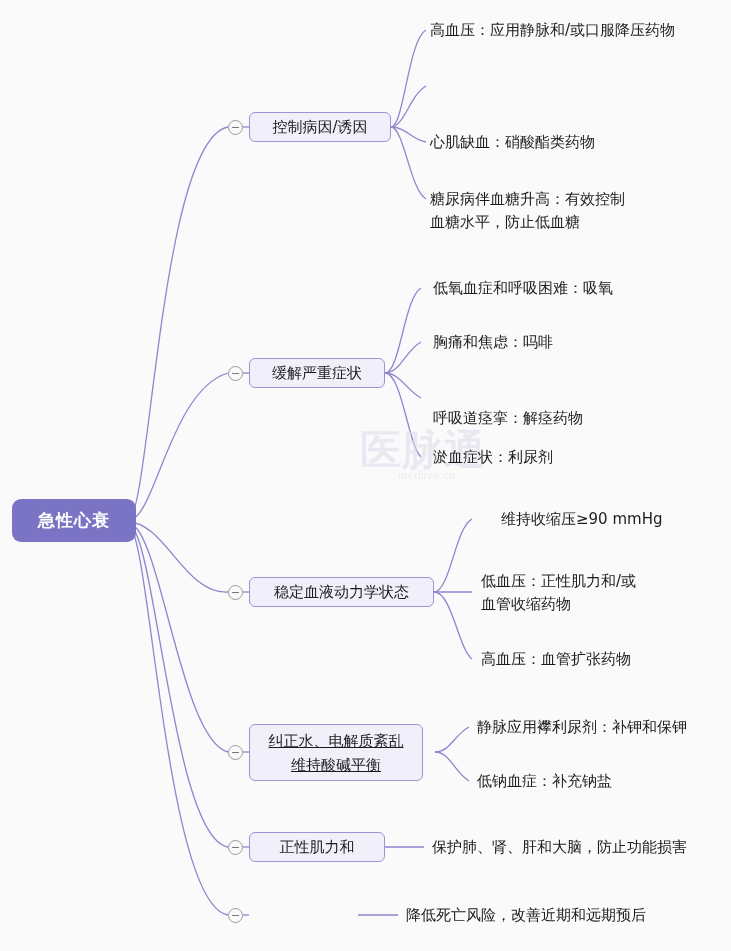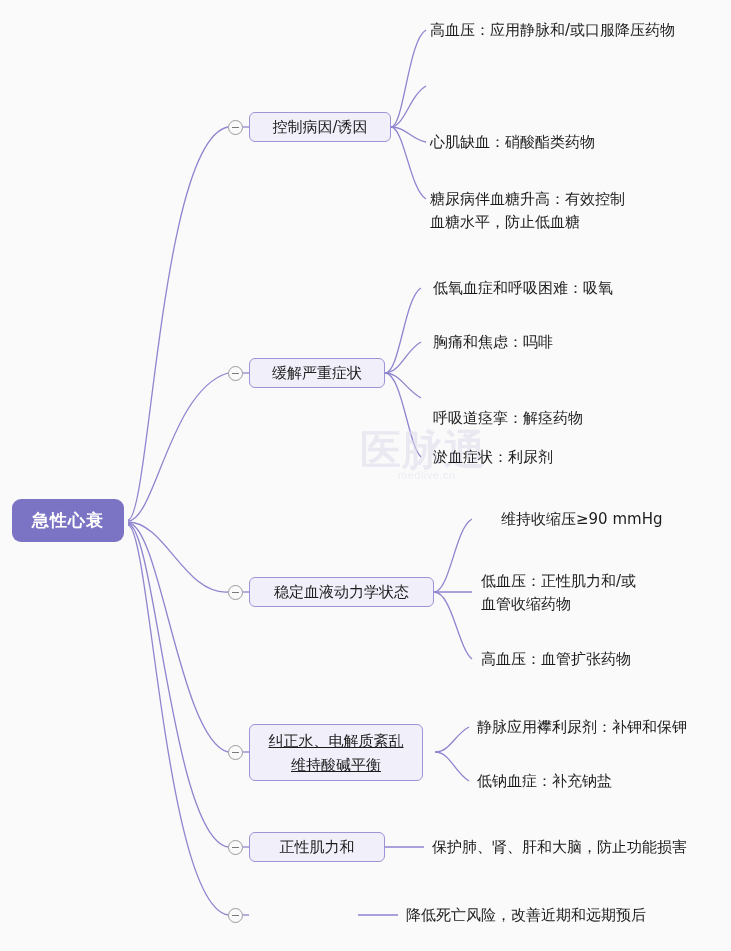--- a/index.html
+++ b/index.html
@@ -50,21 +50,21 @@
     fill: #e2e0ee;
     font-family: "Liberation Sans", sans-serif;
     letter-spacing: .5px;
   }
 
   
   .root-node {
     position: absolute;
     left: 12px;
     top: 499px;
-    width: 112px;
+    width: 124px;
     height: 43px;
     background: #7b74c4;
     border-radius: 9px;
     display: flex;
     align-items: center;
     justify-content: center;
     box-sizing: border-box;
   }
   .root-node .root-label {
     color: #ffffff;

